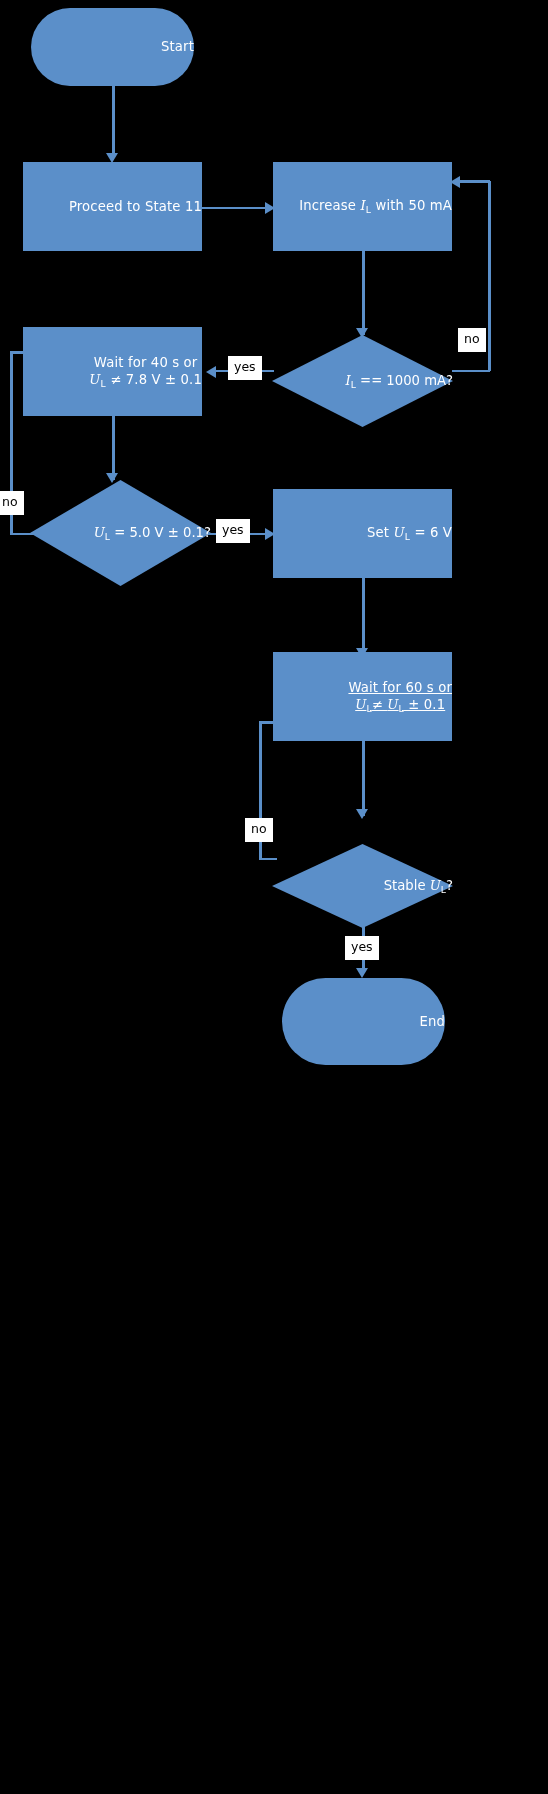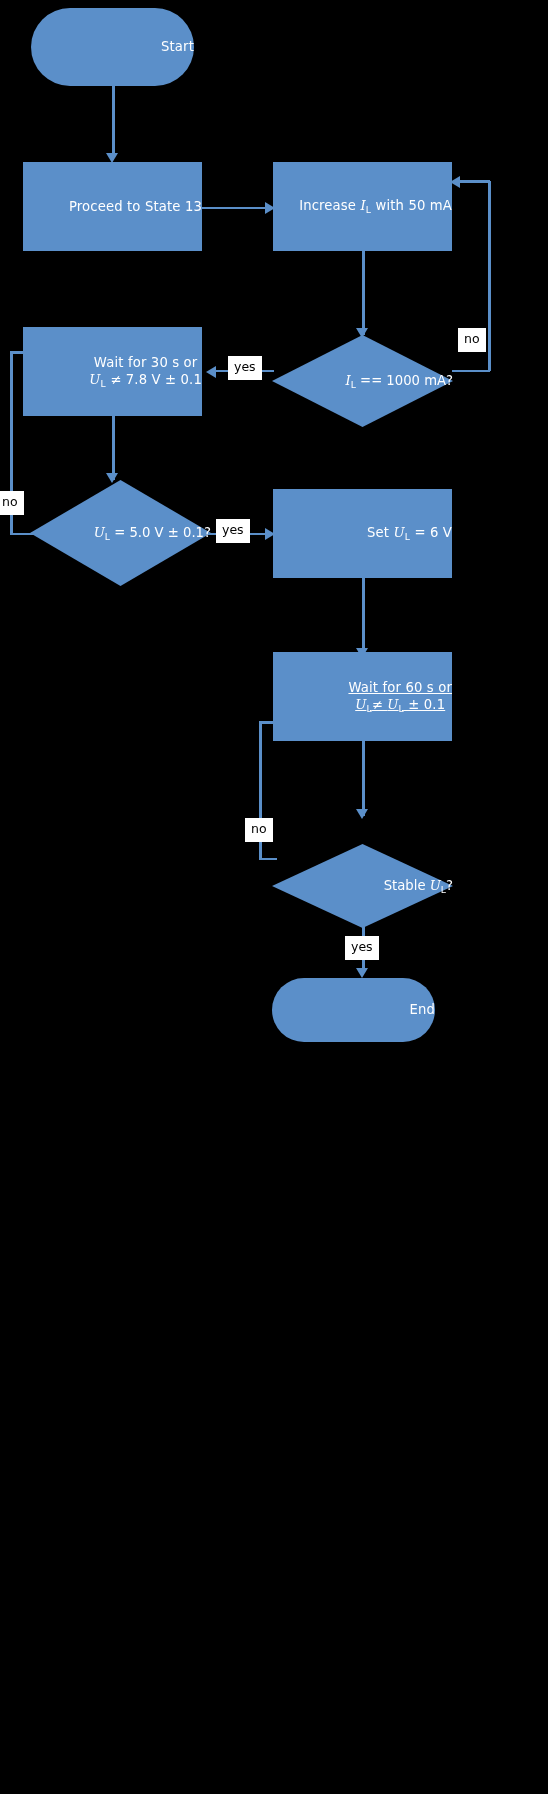--- a/index.html
+++ b/index.html
@@ -119,37 +119,37 @@
   <div class="edge v" style="left:362px;top:900px;height:72px;"></div>
   <div class="arrow down" style="left:355.7px;top:968px;"></div>
 
   
 
   <div class="node pill" style="left:31px;top:8px;width:163px;height:78px;">
     <span>Start</span>
   </div>
 
   <div class="node rect" style="left:23px;top:162px;width:179px;height:89px;">
-    <span>Proceed to State 13</span>
+    <span>Proceed to State 11</span>
   </div>
 
   <div class="node rect" style="left:273px;top:162px;width:179px;height:89px;">
     <span><span>Increase </span><span class="it">I</span><span class="sub">L</span><span> with 50 mA</span></span>
   </div>
 
   <div class="diamond-wrap" style="left:272px;top:335px;width:181px;height:92px;">
     <div class="diamond-shape"></div>
     <div class="diamond-label">
         <span><span class="it">I</span><span class="sub">L</span><span> == 1000 mA?</span></span>
       </div>
   </div>
 
   <div class="node rect" style="left:23px;top:327px;width:179px;height:89px;">
     <span>
-      <span>Wait for 30 s or</span><br>
+      <span>Wait for 40 s or</span><br>
       <span class="it">U</span><span class="sub">L</span><span class="op"> ≠ </span><span>7.8 V ± 0.1</span>
     </span>
   </div>
 
   <div class="diamond-wrap" style="left:30px;top:480px;width:181px;height:106px;">
     <div class="diamond-shape"></div>
     <div class="diamond-label">
         <span><span class="it">U</span><span class="sub">L</span><span class="op"> = </span><span>5.0 V ± 0.1?</span></span>
       </div>
   </div>
@@ -165,21 +165,21 @@
     </span>
   </div>
 
   <div class="diamond-wrap" style="left:272px;top:844px;width:181px;height:84px;">
     <div class="diamond-shape"></div>
     <div class="diamond-label">
         <span><span>Stable </span><span class="it">U</span><span class="sub">L</span><span>?</span></span>
       </div>
   </div>
 
-  <div class="node pill" style="left:272px;top:978px;width:163px;height:64px;">
+  <div class="node pill" style="left:282px;top:978px;width:163px;height:87px;">
     <span>End</span>
   </div>
 
   
 
   <div class="elabel" style="left:458px;top:328px;">no</div>
 
   <div class="elabel" style="left:228px;top:356px;">yes</div>
 
   <div class="elabel" style="left:-4px;top:491px;">no</div>

